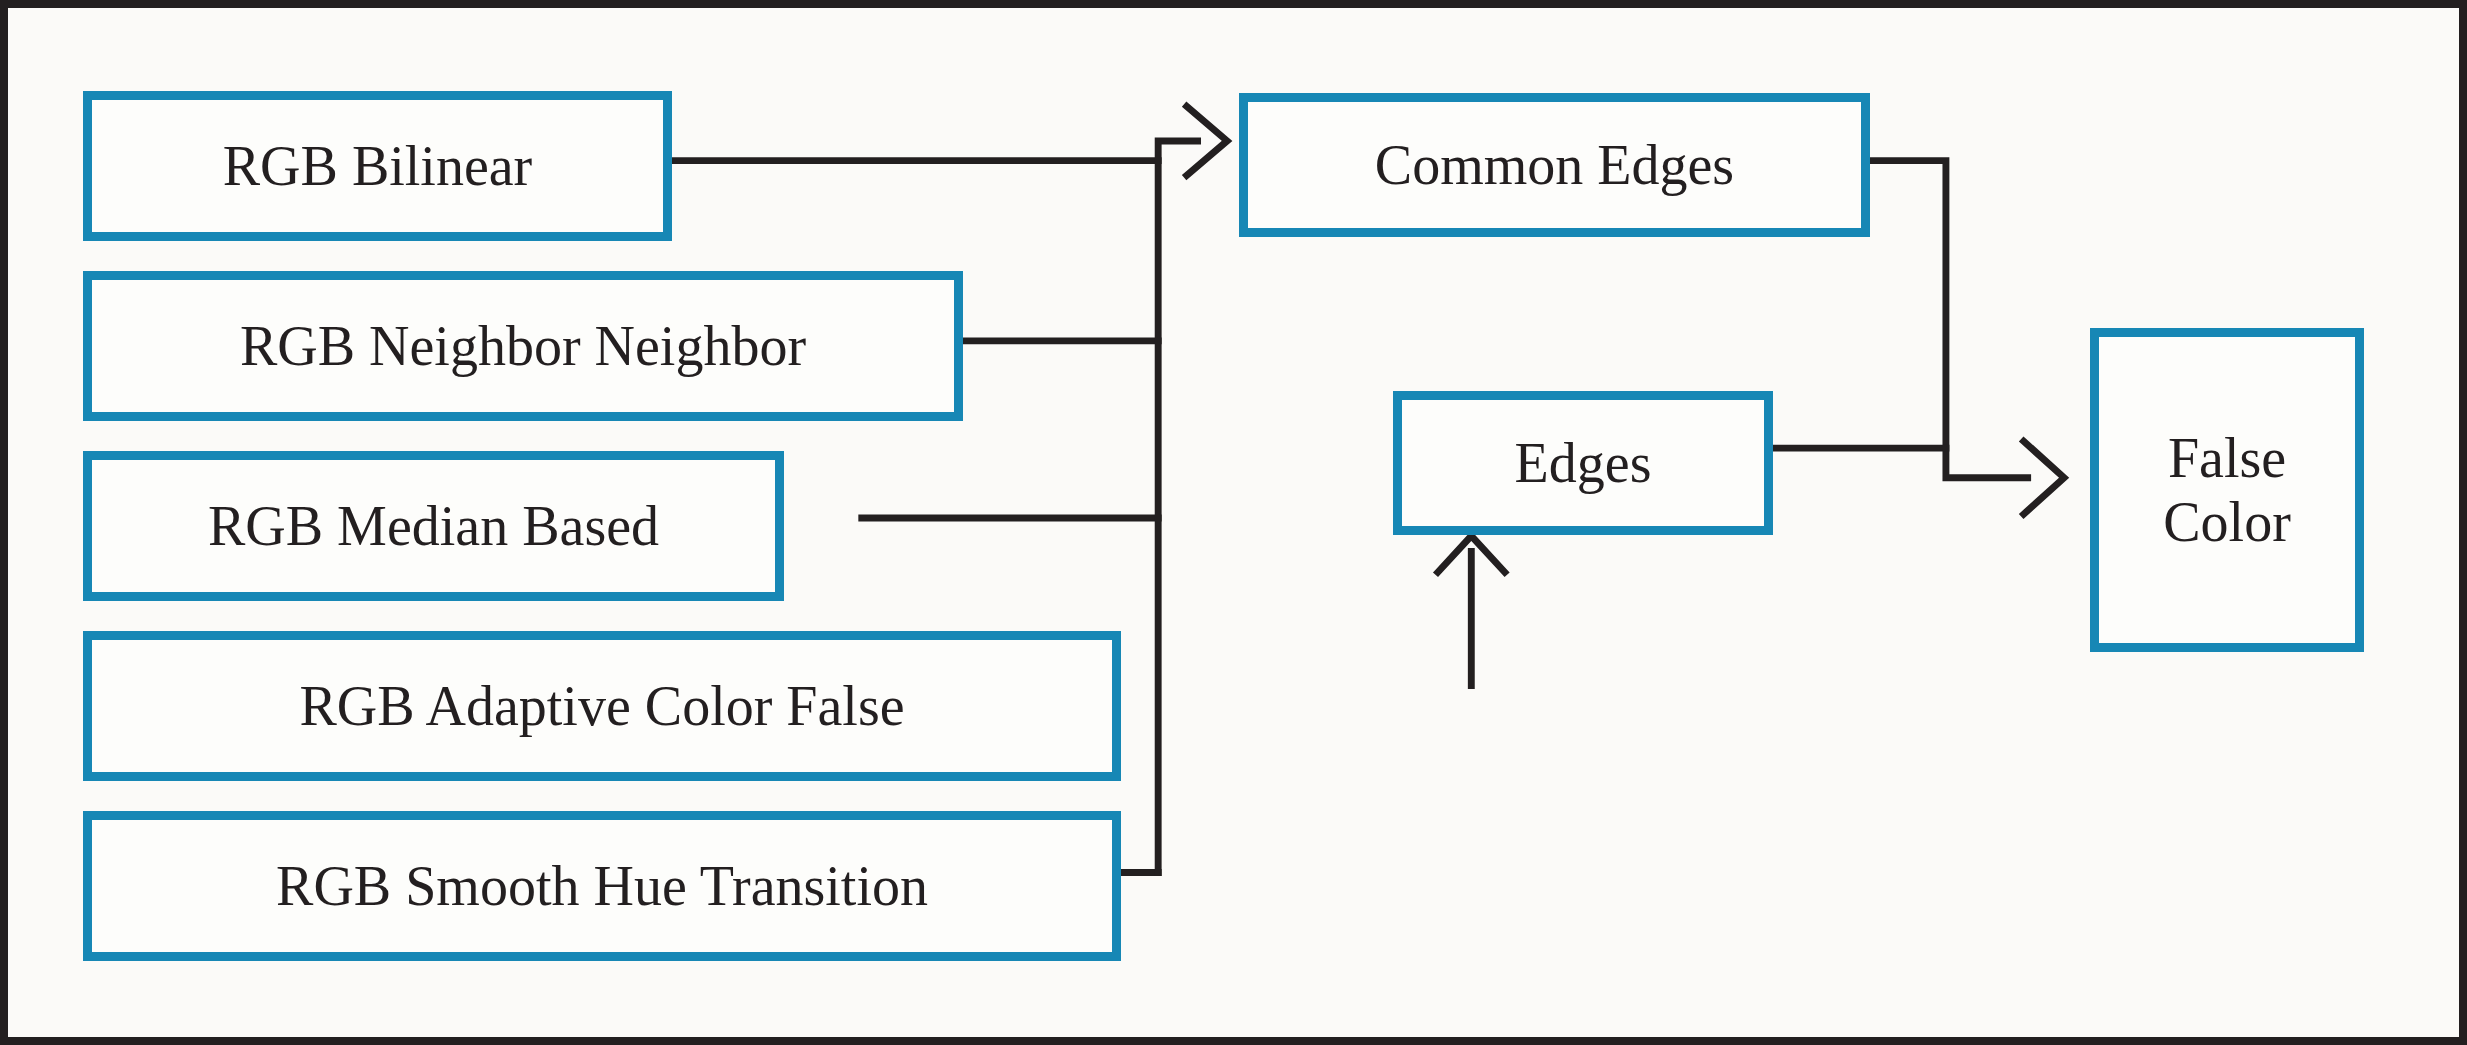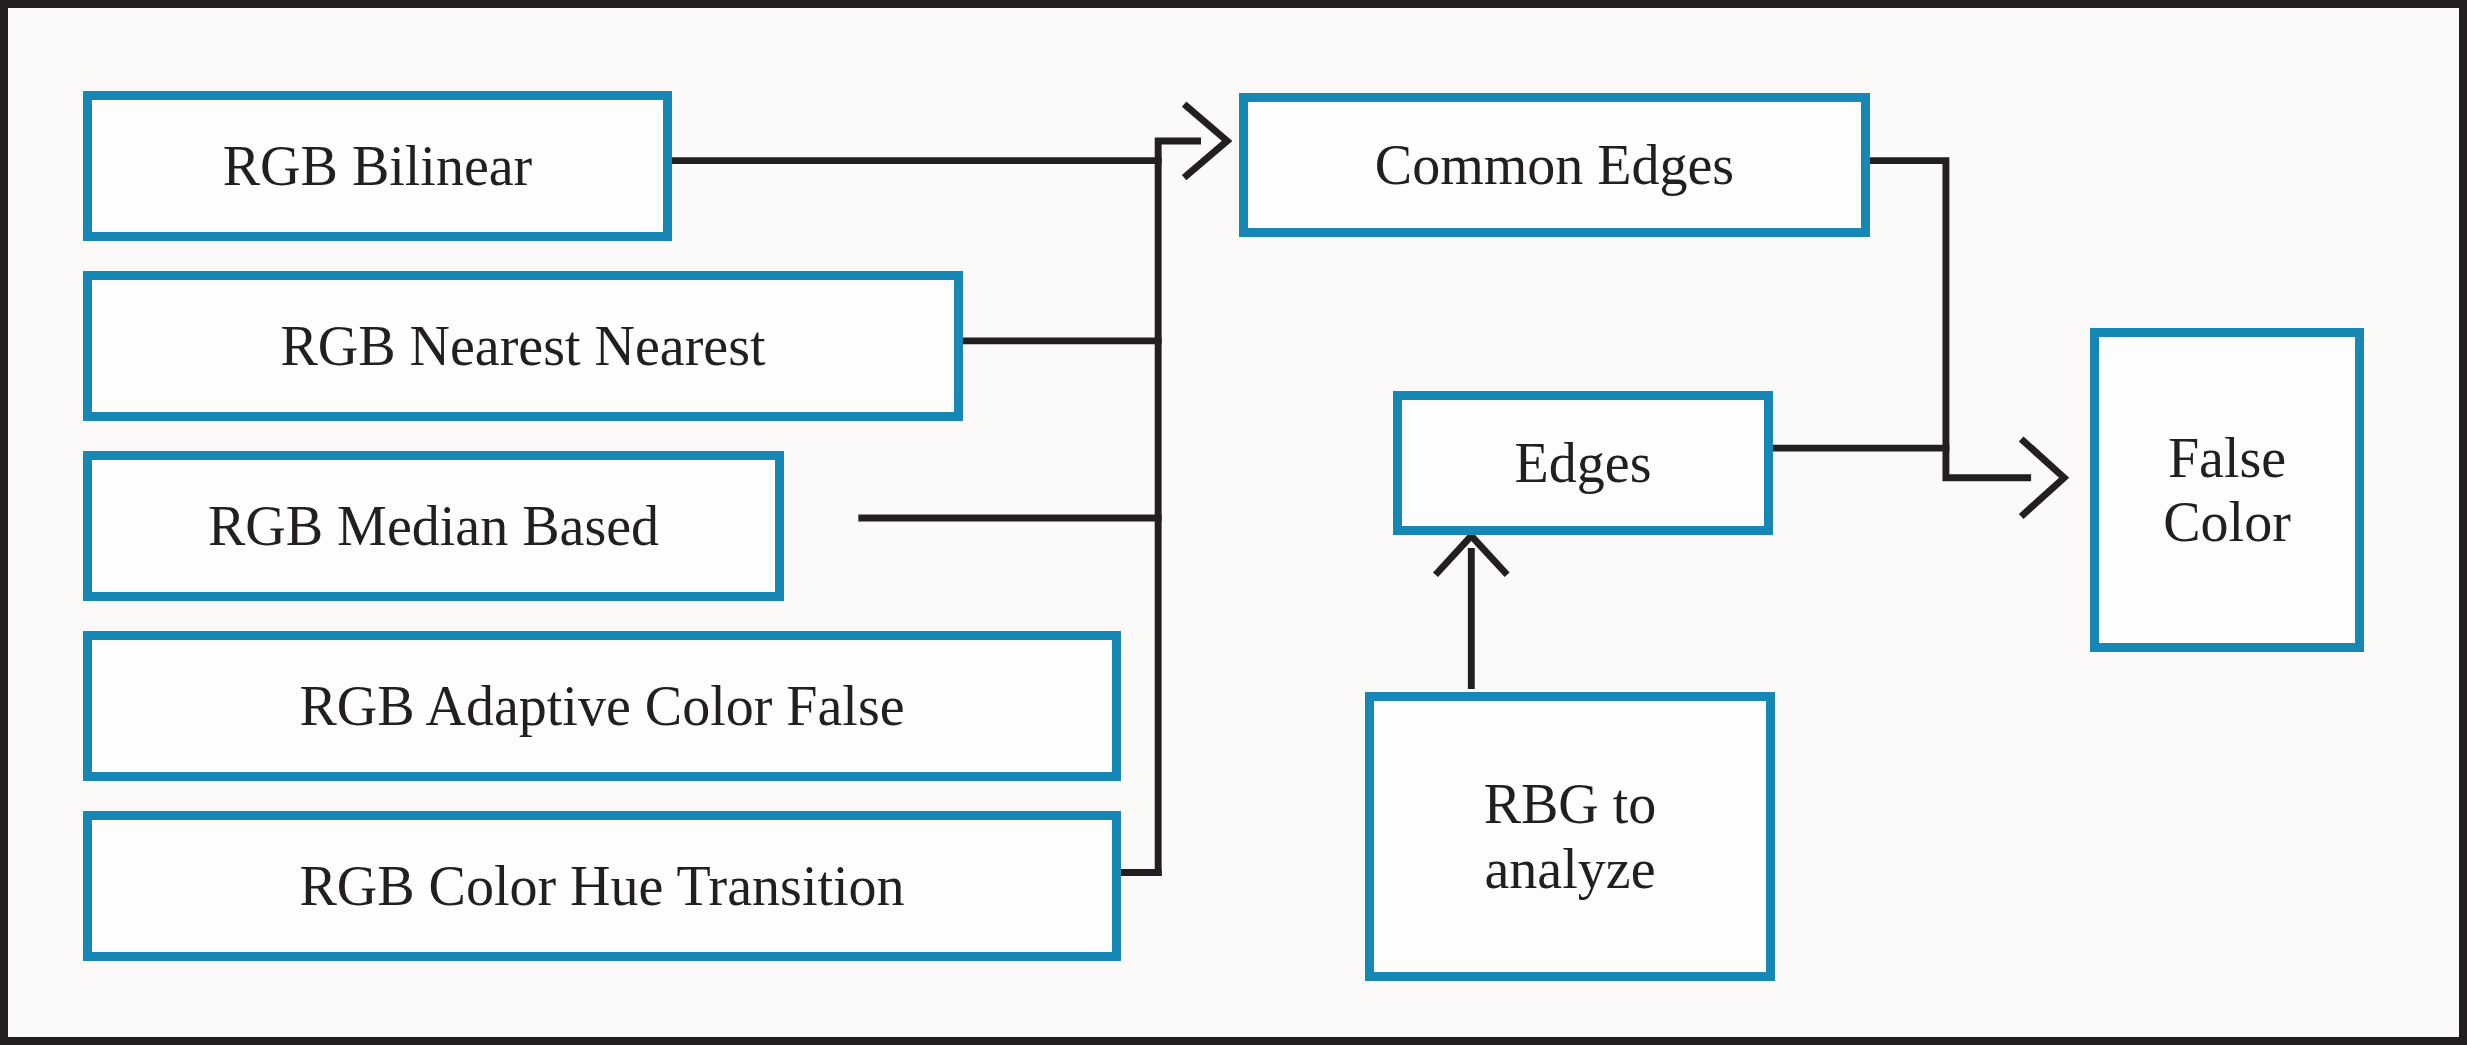--- a/index.html
+++ b/index.html
@@ -71,46 +71,42 @@
 
     <polyline points="1475,688 1475,552"></polyline>
     <polyline points="1441,573 1475,536 1509,573"></polyline>
   </svg>
 
   <div class="node" style="left:75px;  top:83px;  width:589px;  height:150px">
     <span class="label">RGB Bilinear</span>
   </div>
 
   <div class="node" style="left:75px;  top:263px; width:880px;  height:150px">
-    <span class="label">RGB Nearest Nearest</span>
+    <span class="label">RGB Neighbor Neighbor</span>
   </div>
 
   <div class="node" style="left:75px;  top:443px; width:701px;  height:150px">
     <span class="label">RGB Median Based</span>
   </div>
 
   <div class="node" style="left:75px;  top:623px; width:1038px; height:150px">
     <span class="label">RGB Adaptive Color False</span>
   </div>
 
   <div class="node" style="left:75px;  top:803px; width:1038px; height:150px">
-    <span class="label">RGB Color Hue Transition</span>
+    <span class="label">RGB Smooth Hue Transition</span>
   </div>
 
   <div class="node" style="left:1231px; top:85px;  width:631px; height:144px">
     <span class="label">Common Edges</span>
   </div>
 
   <div class="node" style="left:1385px; top:383px; width:380px; height:144px">
     <span class="label">Edges</span>
   </div>
 
-  <div class="node" style="left:1357px; top:684px; width:410px; height:289px">
-    <span class="label">RBG to
-analyze</span>
-  </div>
 
   <div class="node" style="left:2082px; top:320px; width:274px; height:324px">
     <span class="label">False
 Color</span>
   </div>
 
 </div>
 
 </body></html>

